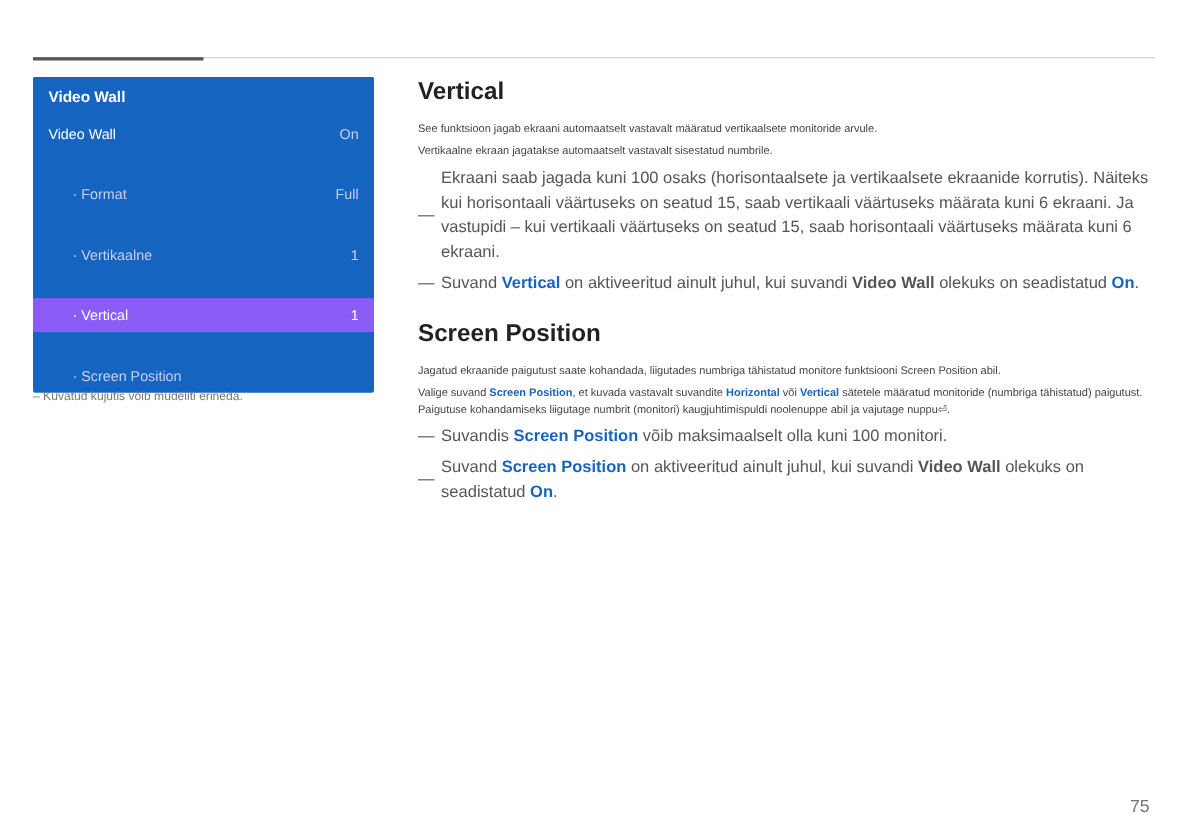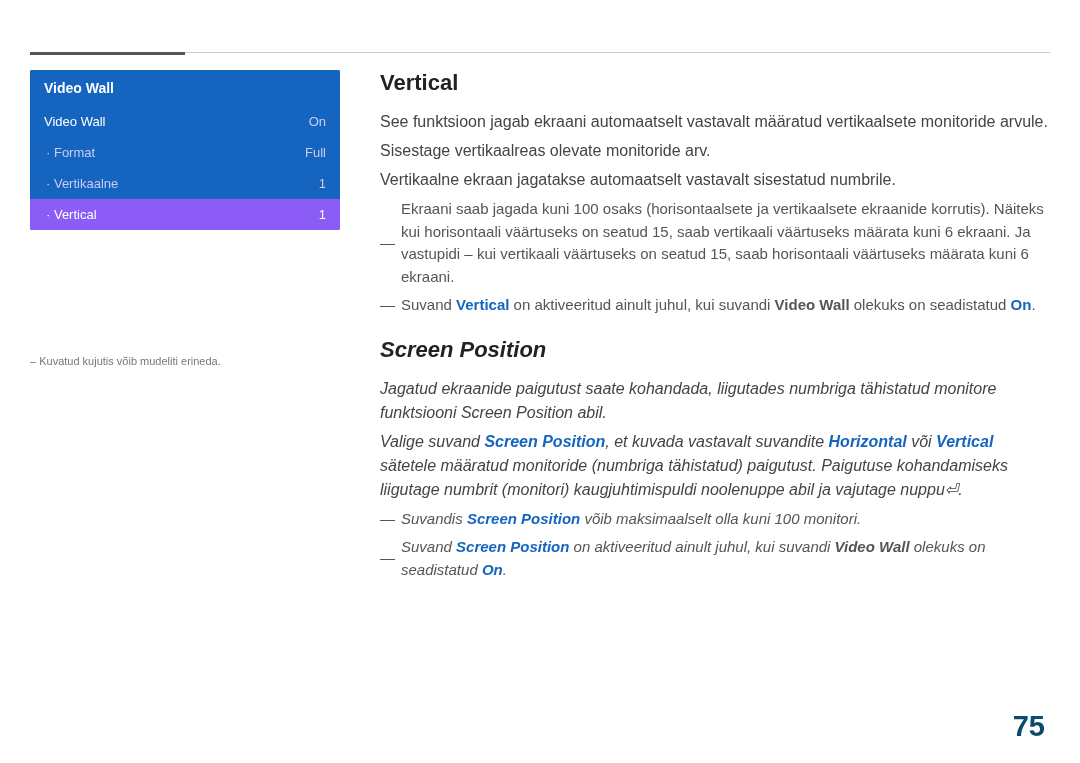--- a/index.html
+++ b/index.html
@@ -56,22 +56,23 @@
       padding: 8px 14px 8px 14px;
       color: #dde;
       font-size: 13px;
       cursor: pointer;
     }
     .sidebar-item.main-item {
       color: #fff;
       padding-left: 14px;
     }
     .sidebar-item.sub-item {
-      padding-left: 16px;
+      padding-left: 36px;
       color: #cce;
+      margin-top: 24px;
     }
     .sidebar-item.active {
       background: #8b5cf6;
       color: #fff;
     }
     .sidebar-item .item-value {
       color: #cce;
       font-size: 13px;
     }
     .sidebar-item.active .item-value {
@@ -99,21 +100,21 @@
     .section-title {
       font-size: 22px;
       font-weight: 700;
       color: #222;
       margin-bottom: 14px;
     }
     .section-body {
       margin-bottom: 20px;
     }
     .section-body p {
-      font-size: 16px;
+      font-size: 10px;
       color: #444;
       margin-bottom: 5px;
       line-height: 1.5;
     }
     .note-line {
       display: flex;
       align-items: center;
       margin-top: 6px;
       font-size: 15px;
       color: #555;
@@ -126,31 +127,30 @@
     }
     .note-line .note-text {
       flex: 1;
     }
     .bold { font-weight: 700; }
     .bold-blue { font-weight: 700; color: #1565c0; }
 
     
     .screen-position-section {
       margin-top: 4px;
-      font-style: italic;
     }
 
     
     .page-number {
       position: absolute;
       bottom: 20px;
       right: 35px;
-      font-size: 29px;
-      color: #0c4a6e;
-      font-weight: 700;
+      font-size: 16px;
+      color: #737373;
+      font-weight: 400;
     }
   </style>
 </head>
 <body>
 
 <div class="top-line"></div>
 <div class="top-line-accent"></div>
 
 <div class="sidebar">
   <div class="sidebar-header">Video Wall</div>
@@ -165,32 +165,34 @@
         <span class="item-value">Full</span>
       </div>
       <div class="sidebar-item sub-item">
         <span>· Vertikaalne</span>
         <span class="item-value">1</span>
       </div>
       <div class="sidebar-item sub-item active">
         <span>· Vertical</span>
         <span class="item-value">1</span>
       </div>
+      <div class="sidebar-item sub-item">
+        <span>· Screen Position</span>
+      </div>
     </div>
 </div>
 
 <div class="footnote">– Kuvatud kujutis võib mudeliti erineda.</div>
 
 <div class="main-content">
 
   <div>
     <div class="section-title">Vertical</div>
     <div class="section-body">
       <p>See funktsioon jagab ekraani automaatselt vastavalt määratud vertikaalsete monitoride arvule.</p>
-      <p>Sisestage vertikaalreas olevate monitoride arv.</p>
       <p>Vertikaalne ekraan jagatakse automaatselt vastavalt sisestatud numbrile.</p>
       <div class="note-line">
         <span class="note-text">Ekraani saab jagada kuni 100 osaks (horisontaalsete ja vertikaalsete ekraanide korrutis). Näiteks kui horisontaali väärtuseks on seatud 15, saab vertikaali väärtuseks määrata kuni 6 ekraani. Ja vastupidi – kui vertikaali väärtuseks on seatud 15, saab horisontaali väärtuseks määrata kuni 6 ekraani.</span>
       </div>
       <div class="note-line">
         <span class="note-text">
           <span>Suvand </span><span class="bold-blue">Vertical</span><span> on aktiveeritud ainult juhul, kui suvandi </span><span class="bold">Video Wall</span><span> olekuks on seadistatud </span><span class="bold-blue">On</span><span>.</span>
         </span>
       </div>
     </div>

